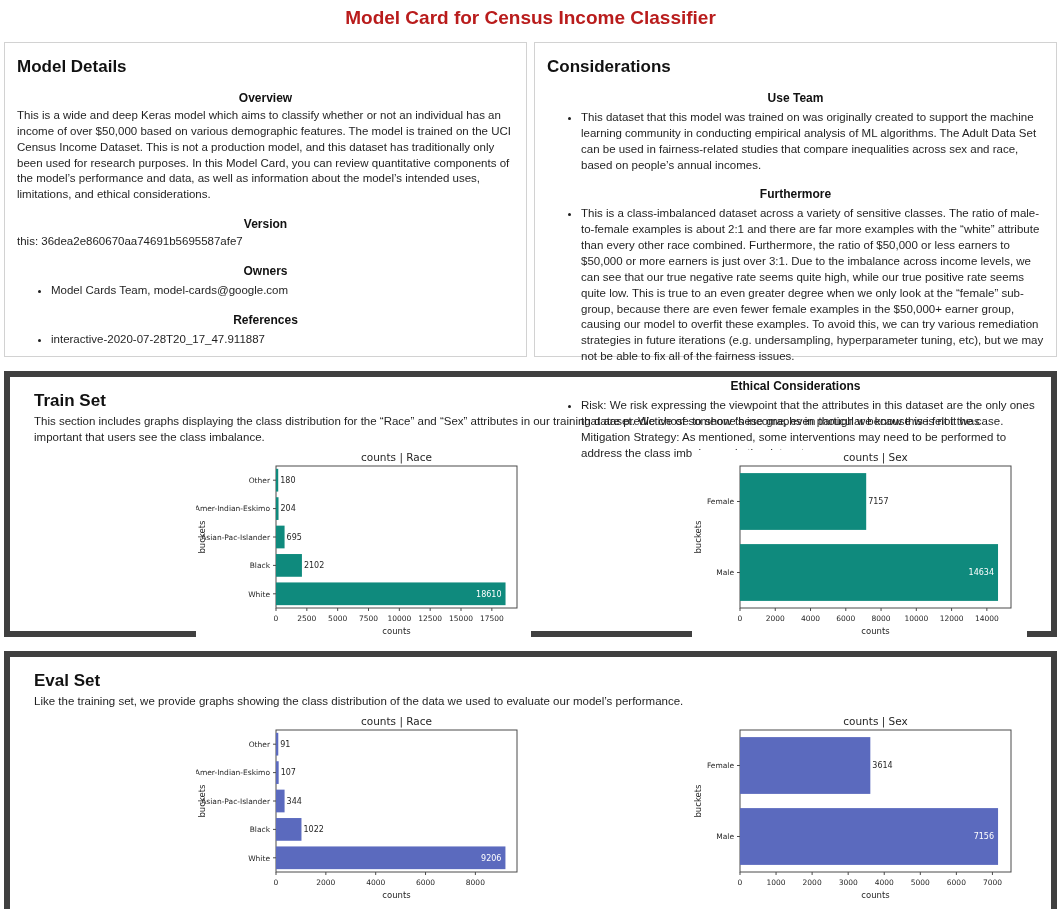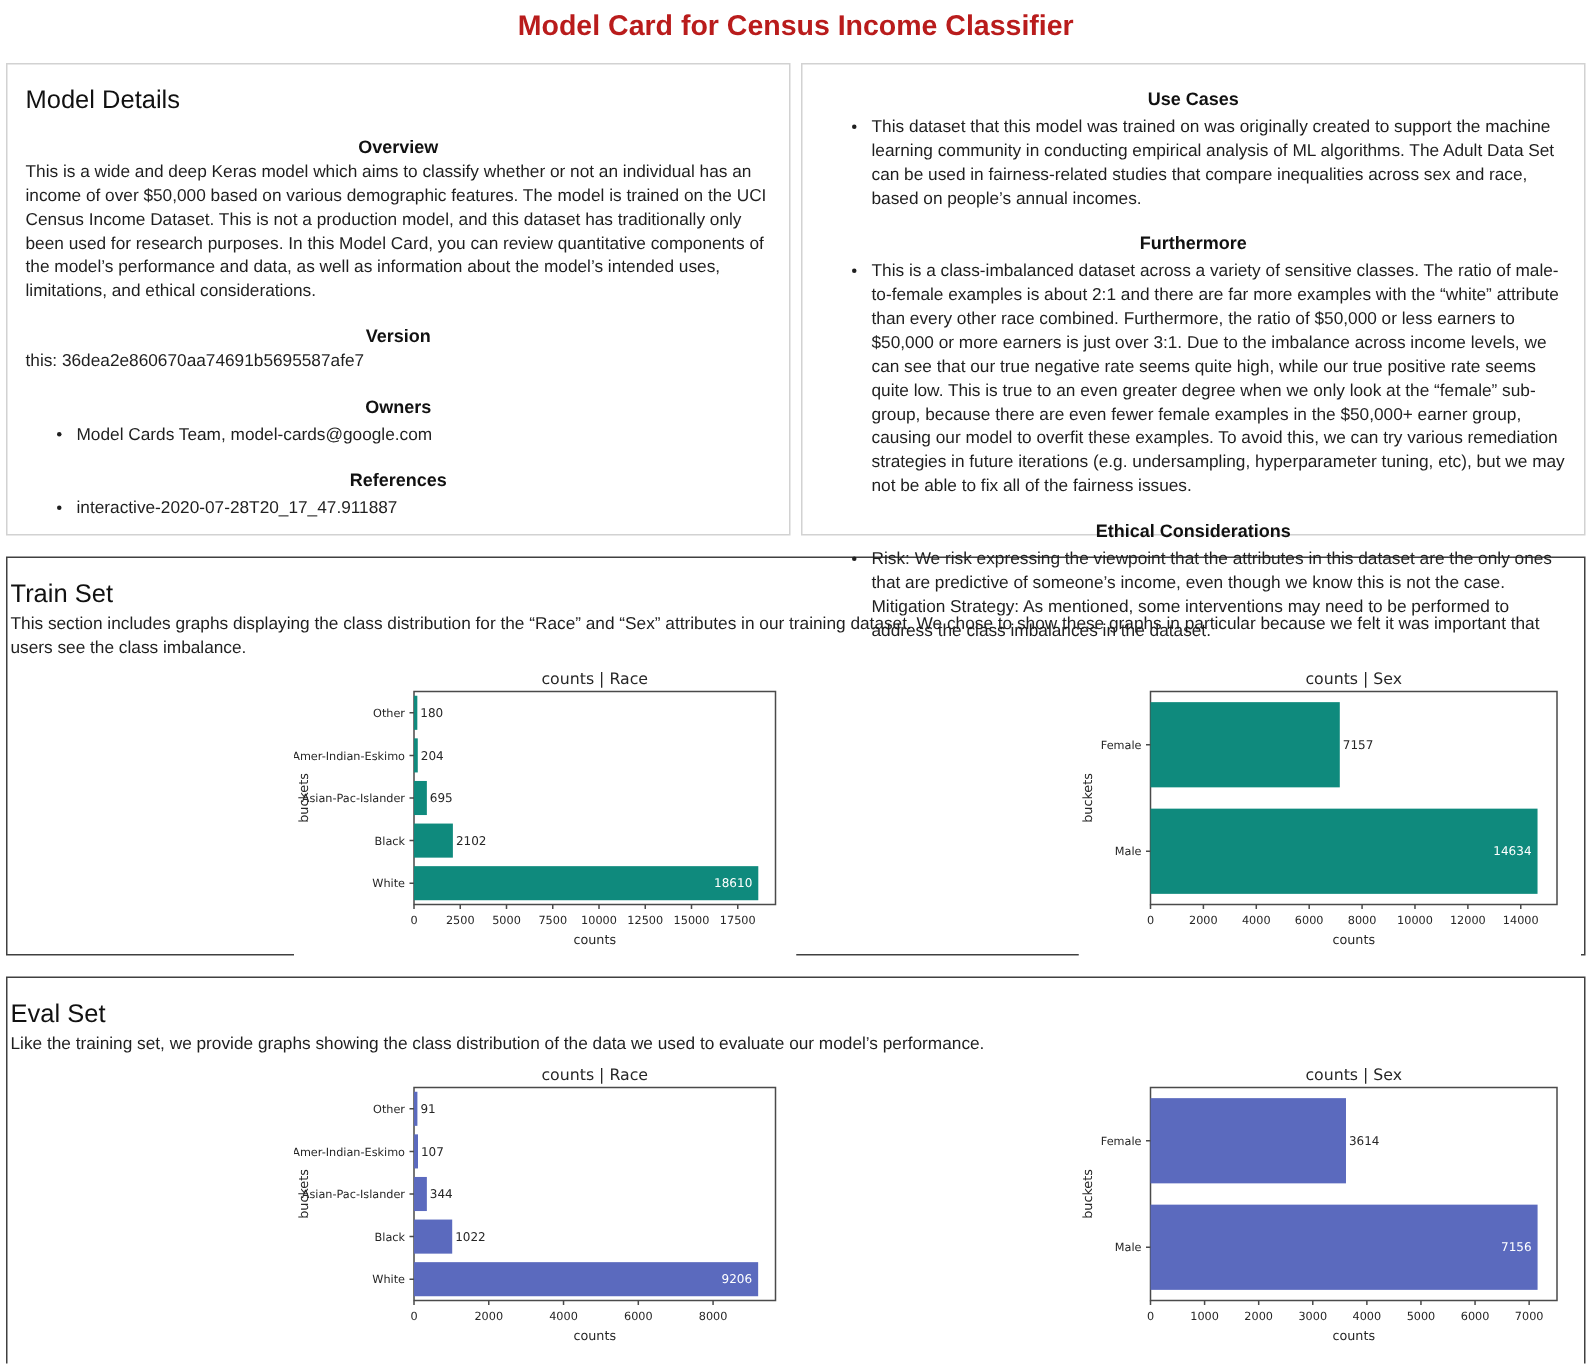--- a/index.html
+++ b/index.html
@@ -24,21 +24,21 @@
   }
   .card {
     flex: 1;
     border: 1px solid #d2d2d2;
     background: #fff;
     padding: 2px 12px 10px;
     height: 315px;
   }
   .section-title {
     font-size: 17px;
-    font-weight: 400;
+    font-weight: 700;
     margin: 12px 0 0;
     color: #111;
   }
   .sub-title {
     font-size: 12px;
     font-weight: 700;
     margin: 14px 0 2px;
     color: #111;
     text-align: center;
   }
@@ -51,24 +51,24 @@
     margin: 5px 0 0;
     padding-left: 34px;
   }
   ul.bullets li {
     font-size: 11.5px;
     line-height: 1.38;
     margin: 0 0 2px;
   }
   li.multiline { white-space: pre-line; }
   .band {
-    border: 1px solid #404040;
+    border: 6px solid #404040;
     background: #fff;
     margin: 14px 4px 0;
-    padding: 2px 2px 6px;
+    padding: 2px 24px 6px;
   }
   .band.train { height: 266px; }
   .band.eval  { height: 322px; }
   .charts-row {
     display: flex;
     margin-top: 4px;
   }
   .chart-col {
     flex: 1;
     display: flex;
@@ -93,21 +93,22 @@
     <ul class="bullets">
       <li>Model Cards Team, model-cards@google.com</li>
     </ul>
     <h3 class="sub-title">References</h3>
     <ul class="bullets">
       <li>interactive-2020-07-28T20_17_47.911887</li>
     </ul>
   </div>
 
   <div class="card">
-    <h3 class="sub-title">Use Cases</h3>
+    <h2 class="section-title">Considerations</h2>
+    <h3 class="sub-title">Use Team</h3>
     <ul class="bullets">
       <li>This dataset that this model was trained on was originally created to support the machine learning community in conducting empirical analysis of ML algorithms. The Adult Data Set can be used in fairness-related studies that compare inequalities across sex and race, based on people’s annual incomes.</li>
     </ul>
     <h3 class="sub-title">Furthermore</h3>
     <ul class="bullets">
       <li>This is a class-imbalanced dataset across a variety of sensitive classes. The ratio of male-to-female examples is about 2:1 and there are far more examples with the “white” attribute than every other race combined. Furthermore, the ratio of $50,000 or less earners to $50,000 or more earners is just over 3:1. Due to the imbalance across income levels, we can see that our true negative rate seems quite high, while our true positive rate seems quite low. This is true to an even greater degree when we only look at the “female” sub-group, because there are even fewer female examples in the $50,000+ earner group, causing our model to overfit these examples. To avoid this, we can try various remediation strategies in future iterations (e.g. undersampling, hyperparameter tuning, etc), but we may not be able to fix all of the fairness issues.</li>
     </ul>
     <h3 class="sub-title">Ethical Considerations</h3>
     <ul class="bullets">
       <li class="multiline">Risk: We risk expressing the viewpoint that the attributes in this dataset are the only ones that are predictive of someone’s income, even though we know this is not the case.

